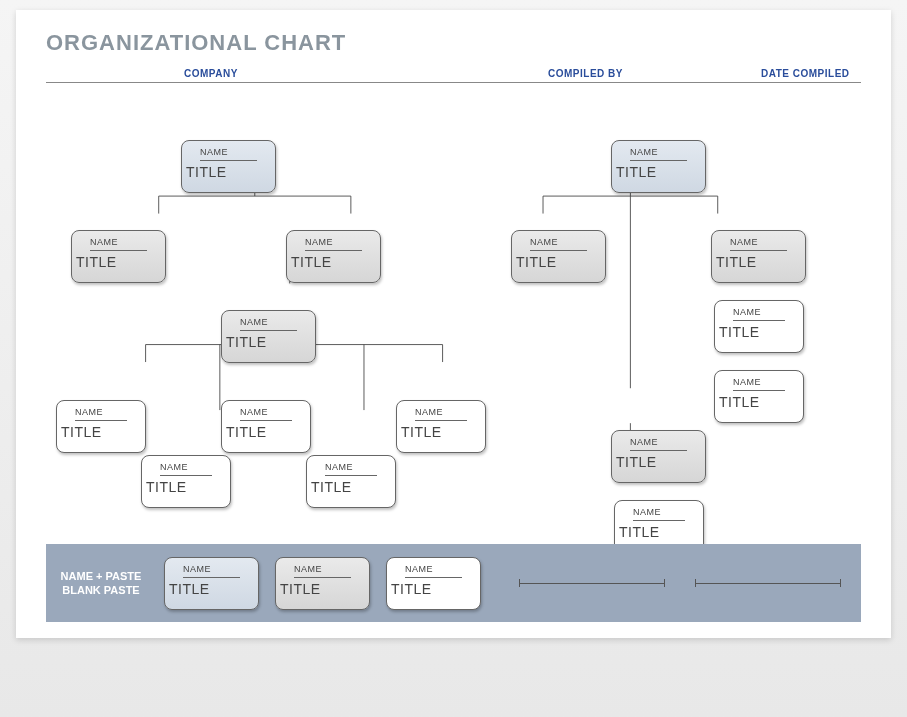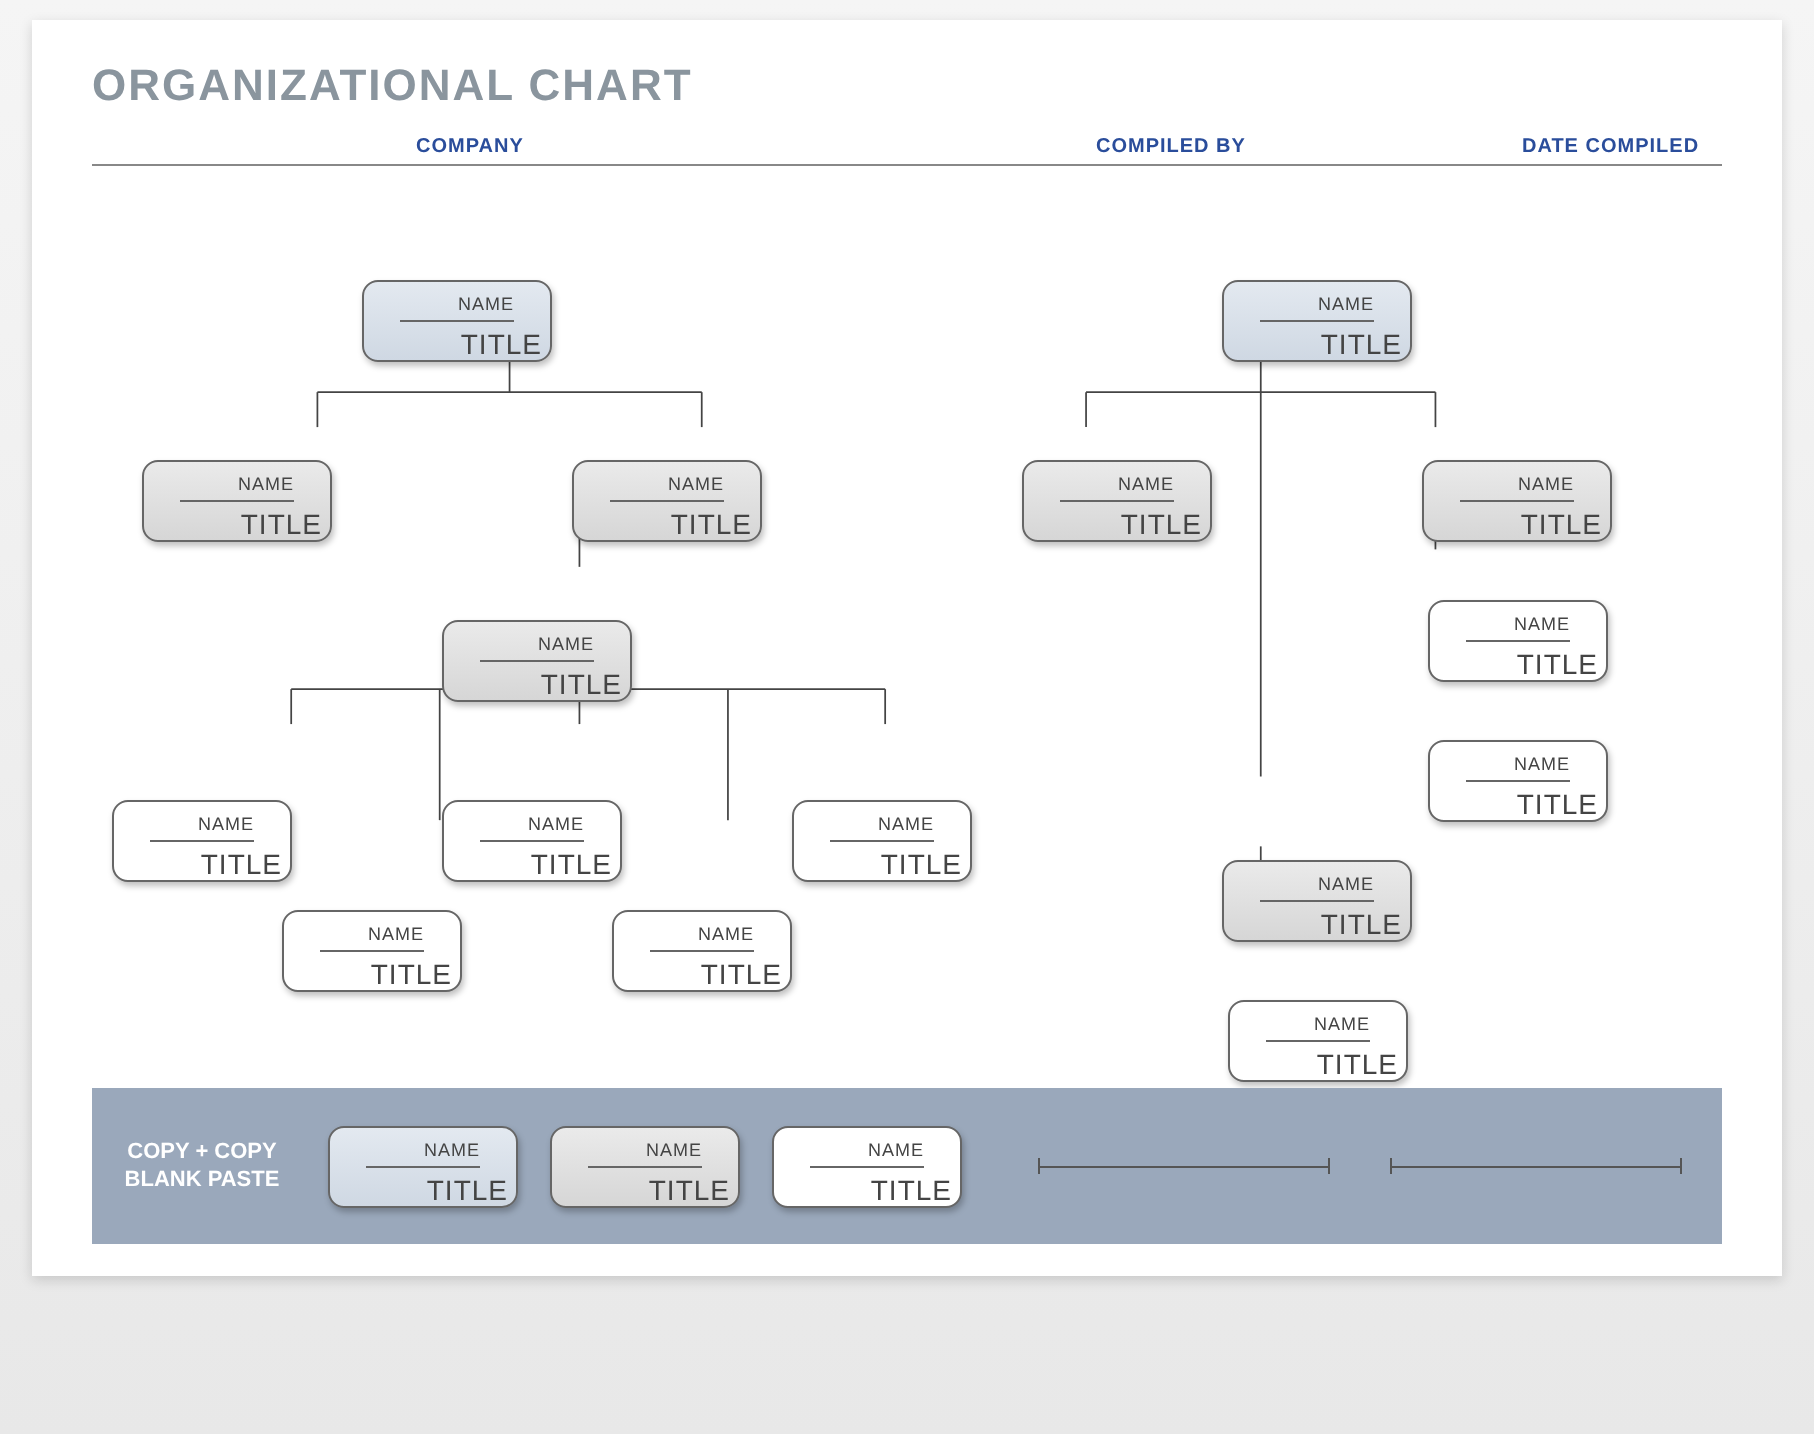--- a/index.html
+++ b/index.html
@@ -38,21 +38,21 @@
     background: #888;
   }
   .hdr {
     position: absolute;
     top: 58px;
     color: #2a4d9b;
     font-size: 10px;
     font-weight: bold;
     letter-spacing: 0.5px;
   }
-  .hdr.company { left: 192px; }
+  .hdr.company { left: 168px; }
   .hdr.compiled { left: 532px; text-align: center; }
   .hdr.date { left: 745px; }
 
   .canvas {
     position: absolute;
     top: 90px; left: 0; right: 0; bottom: 110px;
   }
   svg.connectors {
     position: absolute;
     top: 0; left: 0;
@@ -62,22 +62,22 @@
   svg.connectors line, svg.connectors polyline {
     stroke: #444;
     stroke-width: 1;
     fill: none;
   }
 
   .node {
     position: absolute;
     border: 1px solid #666;
     border-radius: 8px;
-    text-align: right;
-    padding: 6px 4px 0 4px;
+    text-align: left;
+    padding: 6px 4px 12px 4px;
     box-shadow: 1px 2px 3px rgba(0,0,0,0.25);
     background: #fff;
   }
   .node.blue { background: linear-gradient(to bottom,#e3e9f0,#cfd8e3); }
   .node.gray { background: linear-gradient(to bottom,#eaeaea,#d6d6d6); }
   .node.white { background: #ffffff; }
 
   .node .name {
     font-size: 9px;
     color: #444;
@@ -250,21 +250,21 @@
       <div class="ntitle">TITLE</div>
     </div>
     <div class="node white" style="left:598px; top:400px; width:90px;">
       <div class="name">NAME</div>
       <div class="ntitle">TITLE</div>
     </div>
   </div>
 
   <div class="footer">
     <div class="footer-label">
-      <span>COPY + COPY</span><br>
+      <span>NAME + PASTE</span><br>
       <span>BLANK PASTE</span>
     </div>
     <div class="node blue">
       <div class="name">NAME</div>
       <div class="ntitle">TITLE</div>
     </div>
     <div class="node gray">
       <div class="name">NAME</div>
       <div class="ntitle">TITLE</div>
     </div>

